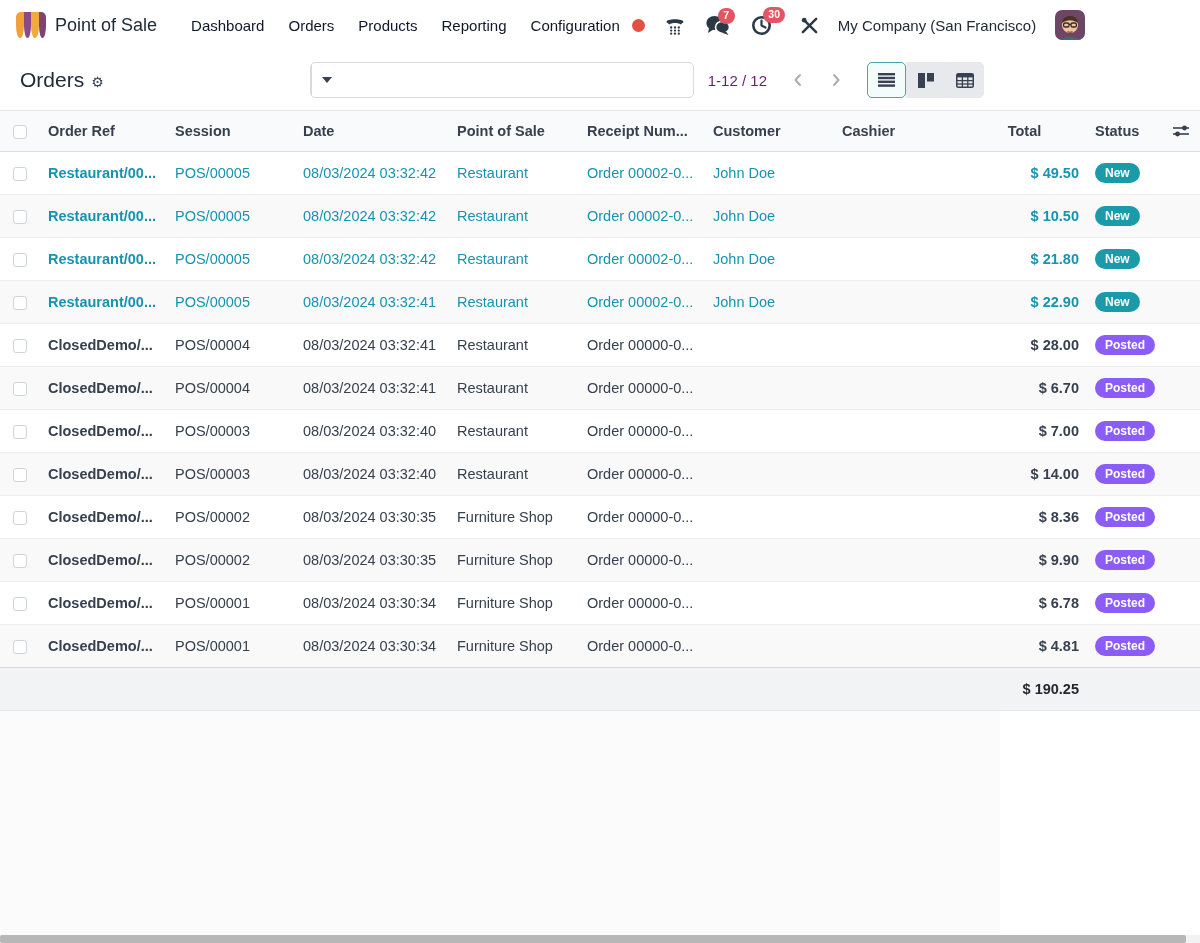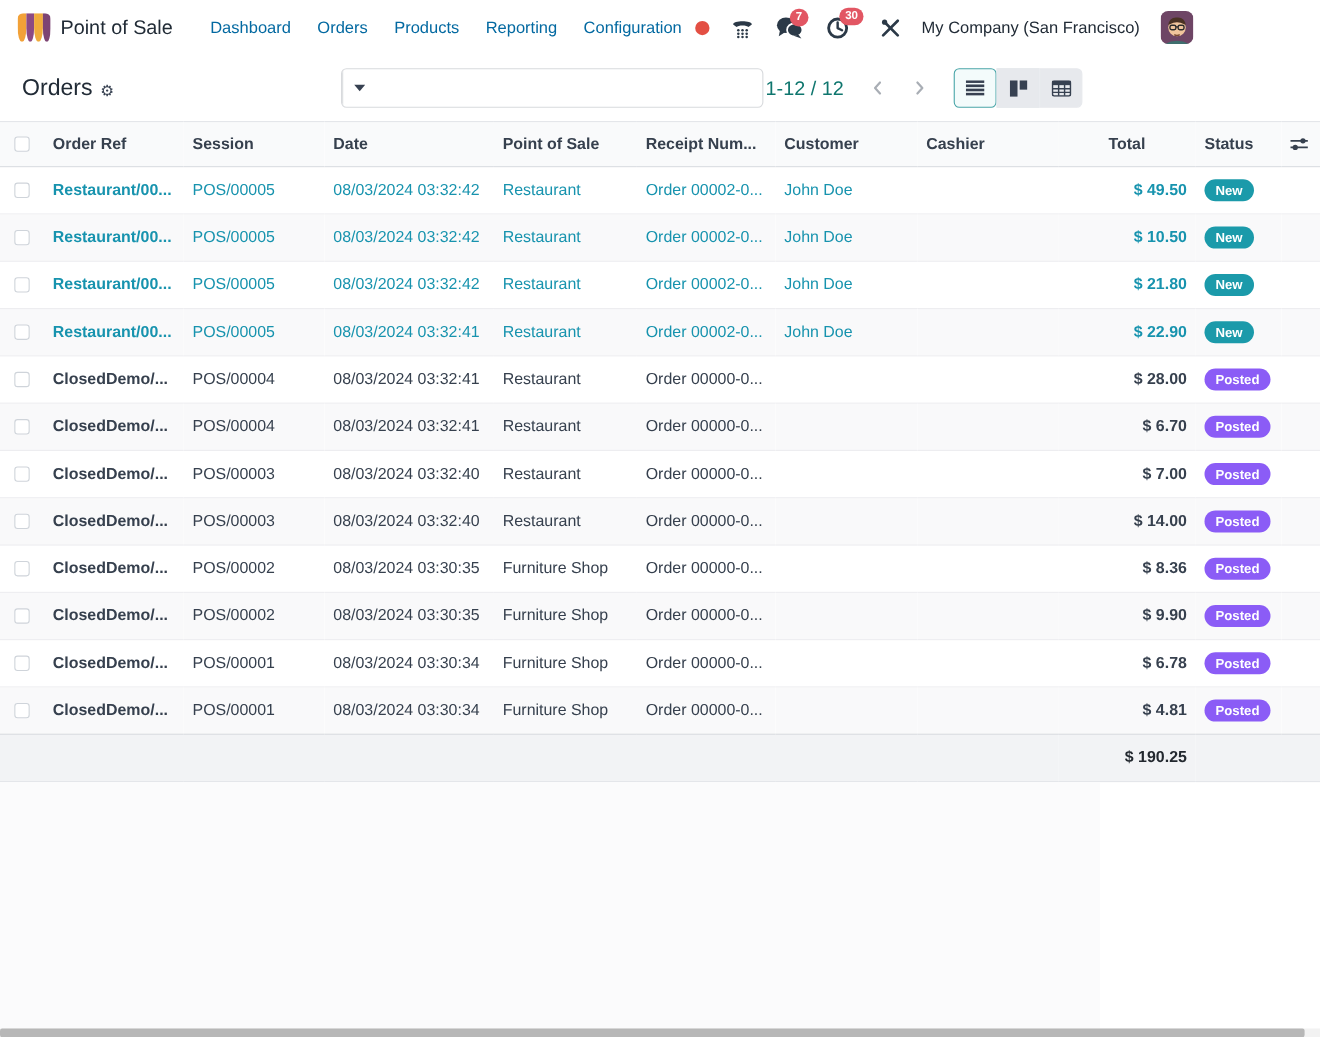--- a/index.html
+++ b/index.html
@@ -14,21 +14,21 @@
   .navbar { height:50px; flex:0 0 50px; display:flex; align-items:center; padding:0 16px; background:#fff; }
   .brand { display:flex; align-items:center; gap:9px; margin-right:22px; cursor:pointer; }
   .app-icon { width:30px; height:26px; border-radius:5px 5px 0 0; overflow:hidden; display:flex; }
   .app-icon span { flex:1; }
   .app-icon span:nth-child(1){ background:#f2a138; border-radius:0 0 50% 50%;}
   .app-icon span:nth-child(2){ background:#8c4a84; border-radius:0 0 50% 50%;}
   .app-icon span:nth-child(3){ background:#f0ab3c; border-radius:0 0 50% 50%;}
   .app-icon span:nth-child(4){ background:#7d4473; border-radius:0 0 50% 50%;}
   .brand-name { font-size:18px; color:#212b36; font-weight:500; white-space:nowrap; }
   .nav-menu { display:flex; align-items:center; }
-  .nav-item { padding:7px 12px; font-size:15px; color:#0369a1; cursor:pointer; border-radius:4px; white-space:nowrap; }
+  .nav-item { padding:7px 12px; font-size:15px; color:#0f172a; cursor:pointer; border-radius:4px; white-space:nowrap; }
   .nav-right { margin-left:auto; display:flex; align-items:center; gap:19px; color:#2b3947; }
   .systray-icon { position:relative; display:flex; align-items:center; cursor:pointer; }
   .status-dot { width:13px; height:13px; border-radius:50%; background:#e34f43; }
   .icon-badge { position:absolute; top:-7px; left:13px; background:#e25663; color:#fff;
     font-size:10.5px; font-weight:700; border-radius:10px; padding:1.5px 5.5px; line-height:1.25; }
   .company-name { font-size:15px; color:#212b36; white-space:nowrap; cursor:pointer; }
   .avatar { width:30px; height:30px; border-radius:7px; overflow:hidden; cursor:pointer; flex:0 0 30px; }
 
   
   .control-panel { height:60px; flex:0 0 60px; display:flex; align-items:center; background:#fff; padding:0 16px 0 20px; }
@@ -36,21 +36,21 @@
   .view-title { font-size:21px; color:#212b36; font-weight:500; }
   .gear { font-size:14px; color:#374151; cursor:pointer; line-height:1; padding-top:3px; }
   .searchbox { flex:0 0 384px; height:36px; border:1px solid #d8dadd; border-radius:5px; background:#fff;
     display:flex; align-items:stretch; overflow:hidden; }
   .search-main { flex:1; display:flex; align-items:center; gap:8px; padding:0 12px; }
   .search-input { border:none; outline:none; flex:1; font-size:14.5px; font-family:inherit; color:#36404e; background:transparent; }
   .search-input::placeholder { color:#8b9096; }
   .search-toggle { flex:0 0 30px; border-left:1px solid #d8dadd; display:flex; align-items:center; justify-content:center; cursor:pointer; }
   .caret-down { width:0; height:0; border-left:5px solid transparent; border-right:5px solid transparent; border-top:6px solid #374151; }
   .cp-right { flex:1 1 0; display:flex; align-items:center; justify-content:flex-end; gap:4px; }
-  .pager-value { font-size:18px; color:#0f766e; margin-right:10px; white-space:nowrap; }
+  .pager-value { font-size:15px; color:#701a75; margin-right:10px; white-space:nowrap; }
   .pager-btn { width:34px; height:34px; display:flex; align-items:center; justify-content:center; cursor:pointer;
     background:transparent; border:none; border-radius:4px; color:#a9aeb5; }
   .view-switcher { display:flex; margin-left:10px; border-radius:5px; }
   .switch-btn { width:39px; height:36px; background:#e7e9ed; border:1px solid #e7e9ed; display:flex; align-items:center;
     justify-content:center; cursor:pointer; color:#374151; }
   .switch-btn:first-child { border-radius:5px 0 0 5px; }
   .switch-btn:last-child { border-radius:0 5px 5px 0; }
   .switch-btn.active { background:#f3fbfb; border:1.5px solid #49a5a8; border-radius:5px; }
 
   

